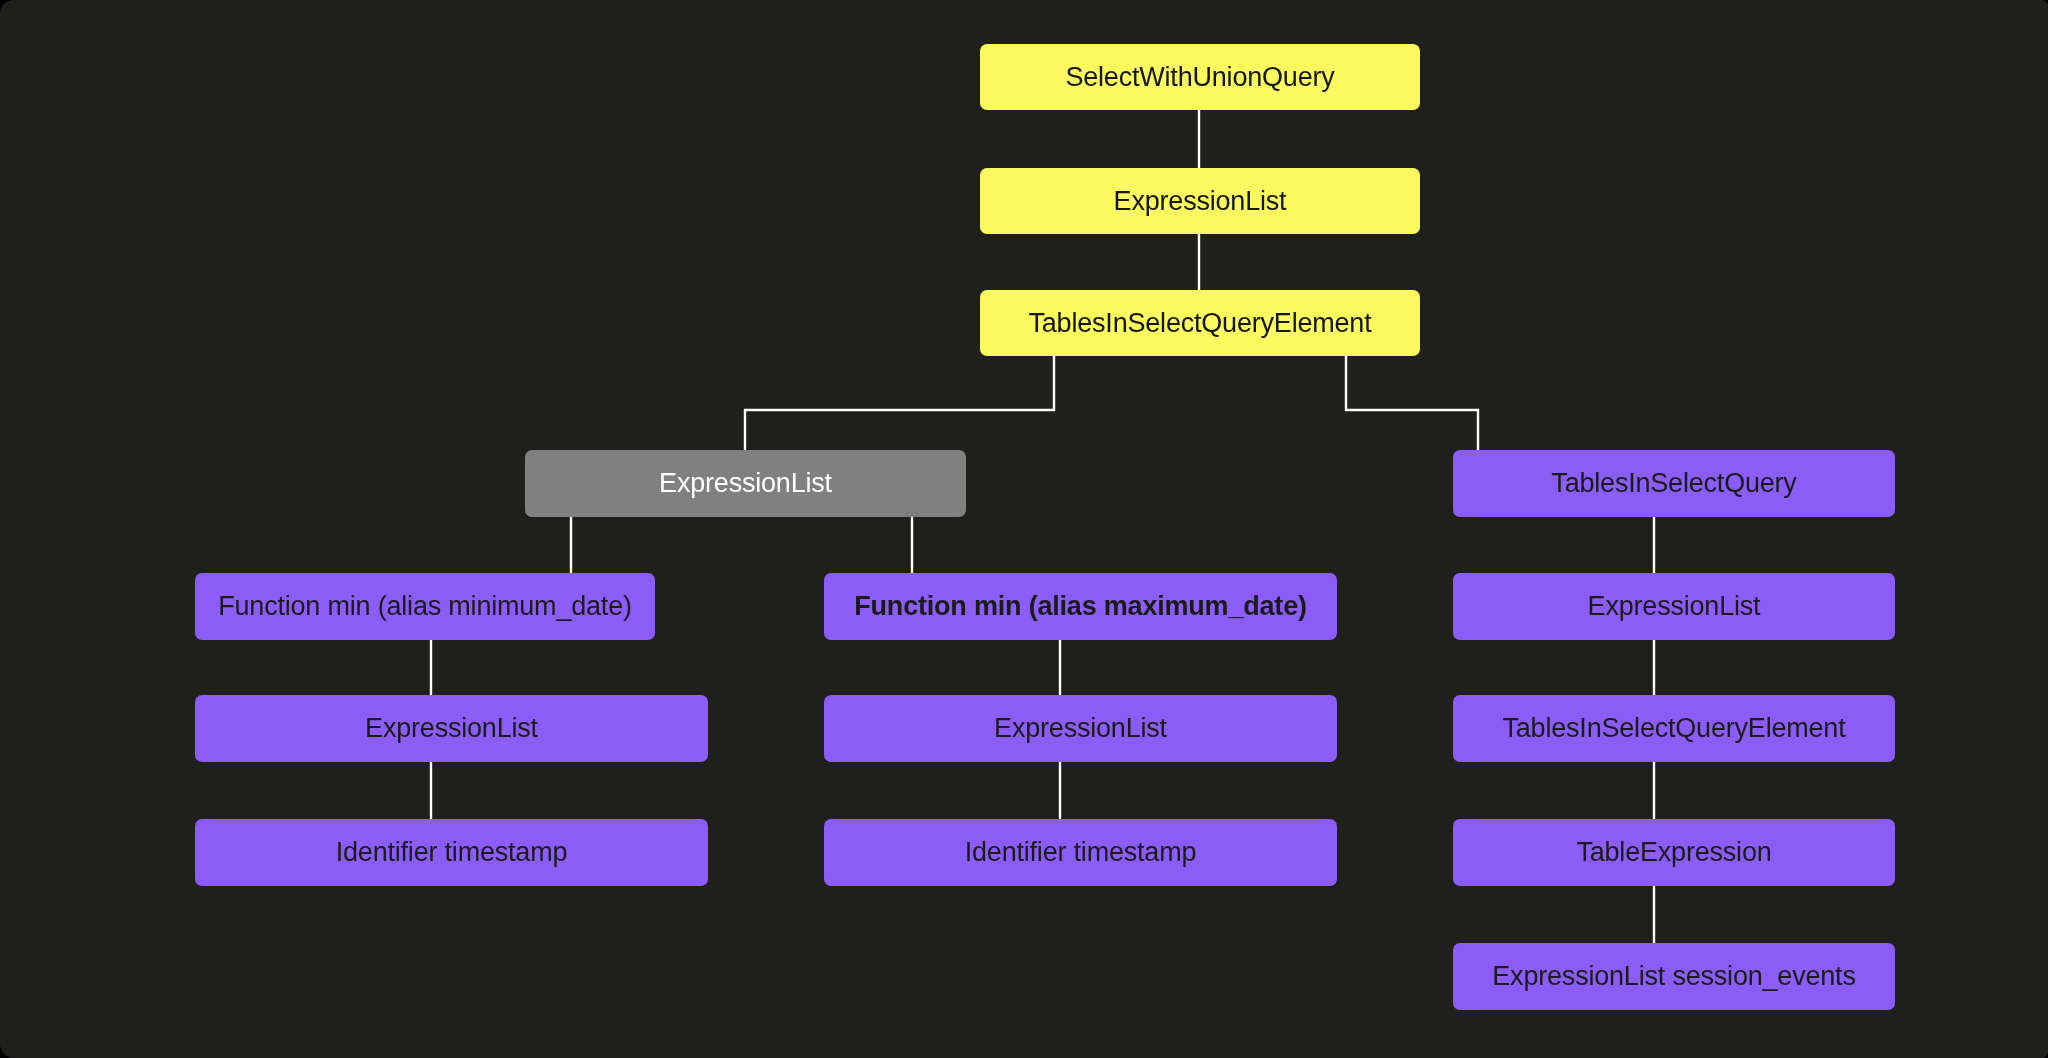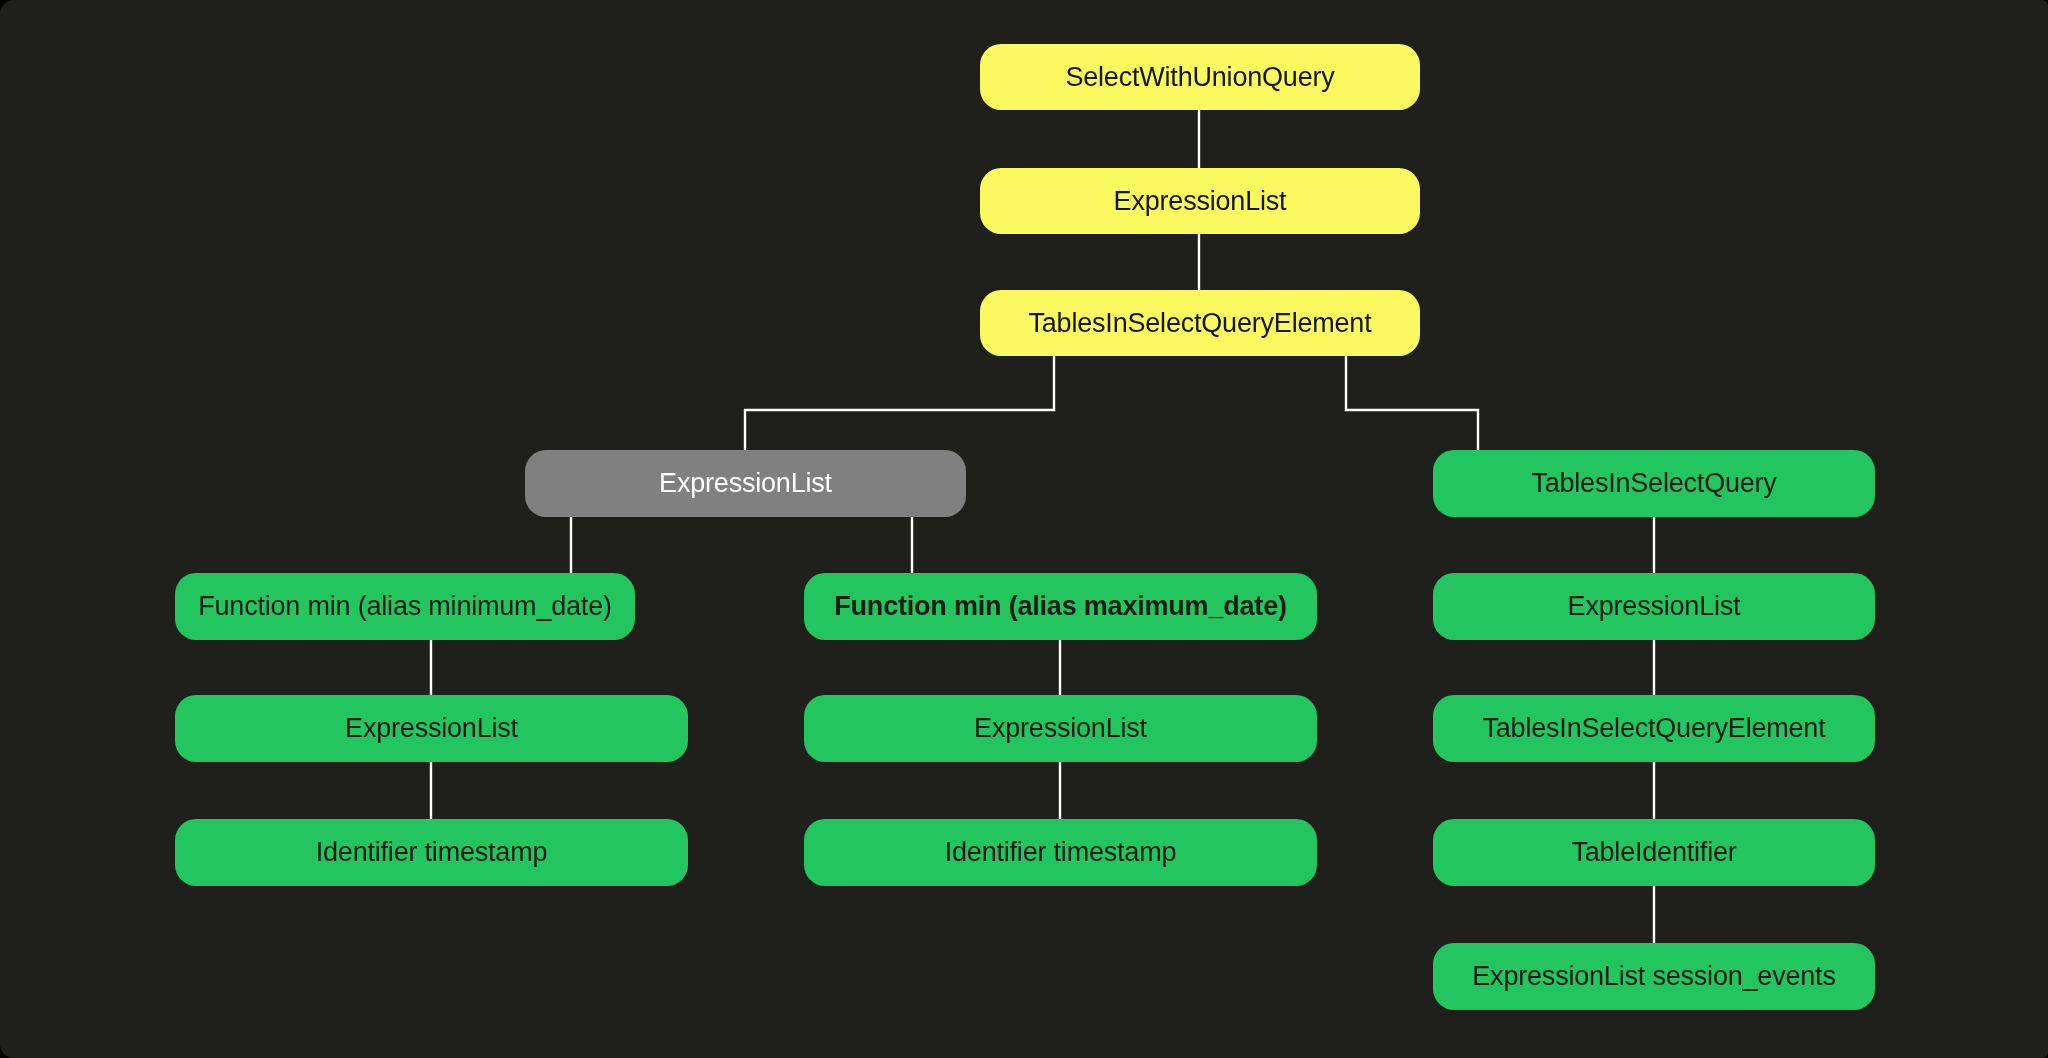--- a/index.html
+++ b/index.html
@@ -27,39 +27,40 @@
     width: 2048px;
     height: 1058px;
     pointer-events: none;
   }
   .node {
     position: absolute;
     box-sizing: border-box;
     display: flex;
     align-items: center;
     justify-content: center;
-    border-radius: 21px;
+    border-radius: 7px;
     padding: 0 18px;
     font-size: 27px;
     font-weight: 400;
     letter-spacing: -0.2px;
     white-space: nowrap;
     line-height: 1;
   }
   .node.yellow {
     background: #faf95f;
     color: #16170f;
   }
   .node.gray-active {
     background: #808080;
     color: #ffffff;
   }
   .node.light {
-    background: #22c55e;
+    background: #8b5cf6;
     color: #1b1c1a;
+    margin-left: 20px;
   }
 </style>
 </head>
 <body>
 
 <div id="canvas">
   <svg class="edges" viewBox="0 0 2048 1058" xmlns="http://www.w3.org/2000/svg">
     <g id="edge-group" fill="none" stroke="#ffffff" stroke-width="2.4" stroke-linecap="butt" stroke-linejoin="miter">
         <path d="M1199,110 L1199,168" stroke="#ffffff"></path>
         <path d="M1199,234 L1199,290" stroke="#ffffff"></path>
@@ -111,19 +112,19 @@
       <div class="node light" style="left: 1433px; top: 695px; width: 442px; height: 67px;">
         <span>TablesInSelectQueryElement</span>
       </div>
       <div class="node light" style="left: 175px; top: 819px; width: 513px; height: 67px;">
         <span>Identifier timestamp</span>
       </div>
       <div class="node light" style="left: 804px; top: 819px; width: 513px; height: 67px;">
         <span>Identifier timestamp</span>
       </div>
       <div class="node light" style="left: 1433px; top: 819px; width: 442px; height: 67px;">
-        <span>TableIdentifier</span>
+        <span>TableExpression</span>
       </div>
       <div class="node light" style="left: 1433px; top: 943px; width: 442px; height: 67px;">
         <span>ExpressionList session_events</span>
       </div>
     </div>
 </div>
 
 </body></html>

